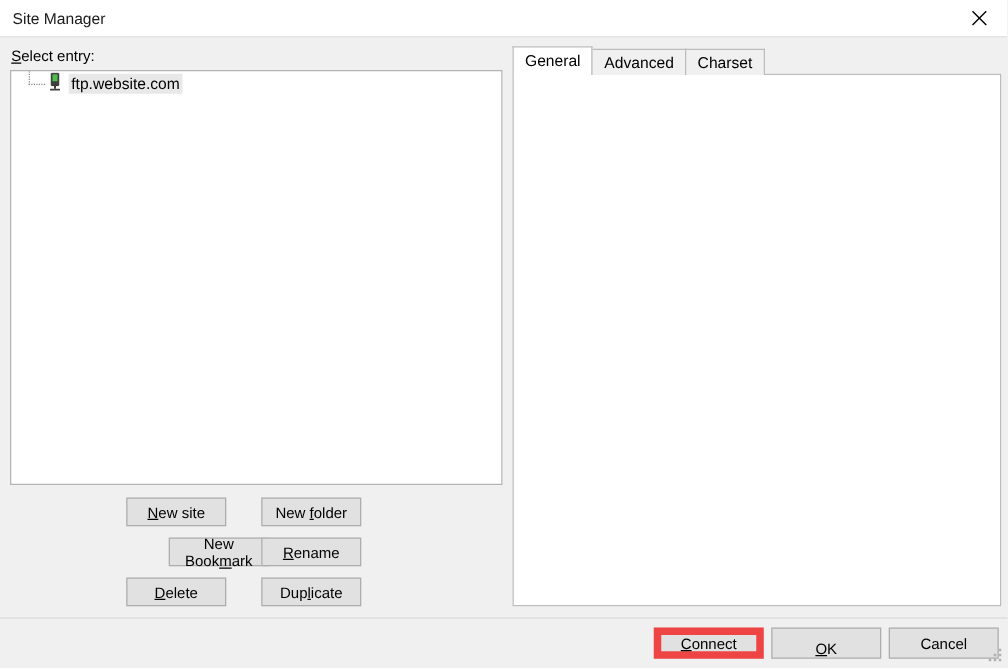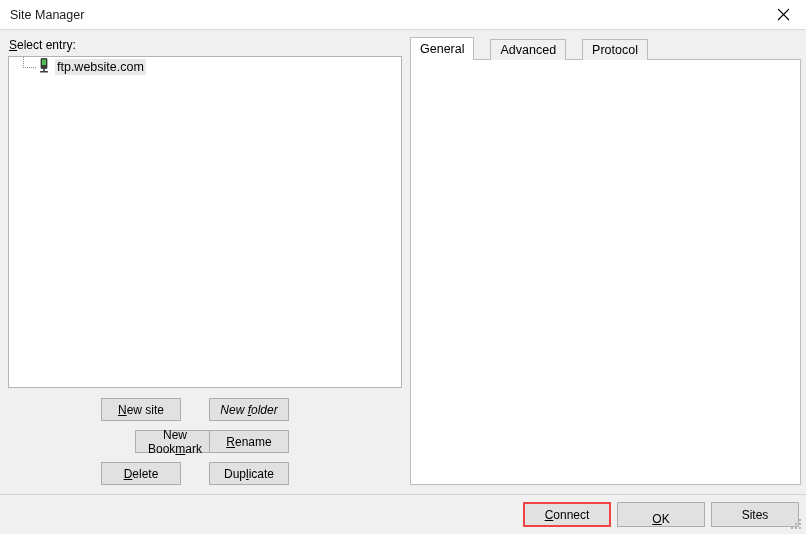--- a/index.html
+++ b/index.html
@@ -125,21 +125,20 @@
   .btn u { text-underline-offset: 1px; }
 
   
   .tabstrip {
     position: absolute;
     left: 410px; top: 38px;
     height: 22px;
     display: flex;
     align-items: flex-end;
     z-index: 3;
-    gap: 17px;
   }
   .tab {
     height: 21px;
     padding: 0 9px;
     display: flex;
     align-items: center;
     font-size: 12.5px;
     background: #f0f0f0;
     border: 1px solid #bcbcbc;
     border-bottom: none;
@@ -269,21 +268,21 @@
     left: 0; top: 495px;
     width: 806px; height: 39px;
     background: #f0f0f0;
   }
   .bottombtn {
     position: absolute;
     width: 88px; height: 25px;
     top: 502px;
   }
   .bottombtn.default {
-    border: 2px solid #ef4444;
+    border: 6px solid #ef4444;
     background: #e1e1e1;
   }
   .grip {
     position: absolute;
     right: 3px; bottom: 3px;
     width: 12px; height: 12px;
   }
   .grip i {
     position: absolute;
     width: 2px; height: 2px;
@@ -318,21 +317,21 @@
         <rect x="2" y="13" width="8" height="1.4" rx="0.5" fill="#3e3e3e"></rect>
       </svg>
     </span>
     <span class="tree-label selected">ftp.website.com</span>
   </div>
 </div>
 
 <button class="btn leftbtn" style="left:101px; top:398px;">
     <span><u>N</u>ew site</span>
   </button>
-<button class="btn leftbtn" style="left:209px; top:398px;font-style:italic;">
+<button class="btn leftbtn" style="left:209px; top:398px;">
     <span>New <u>f</u>older</span>
   </button>
 <button class="btn leftbtn" style="left:101px; top:430px;margin-left:34px;">
     <span>New Book<u>m</u>ark</span>
   </button>
 <button class="btn leftbtn" style="left:209px; top:430px;">
     <span><u>R</u>ename</span>
   </button>
 <button class="btn leftbtn" style="left:101px; top:462px;">
     <span><u>D</u>elete</span>
@@ -344,21 +343,21 @@
 <div class="tabpanel"></div>
 
 <div class="tabstrip">
   <div class="tab active">
     <span>General</span>
   </div>
   <div class="tab">
     <span>Advanced</span>
   </div>
   <div class="tab">
-    <span>Protocol</span>
+    <span>Charset</span>
   </div>
 </div>
 
 <div class="field-label" style="left:418px; top:73px;">Prot<u>o</u>col:</div>
 <div class="combo focused" style="left:489px; top:67px; width:303px;">
   <span class="combo-text">FTP - File Transfer Protocol</span>
   <span class="chev">
     <svg width="11" height="7" viewBox="0 0 11 7">
         <polyline points="1,1.5 5.5,5.5 10,1.5" fill="none" stroke="#555" stroke-width="1.2"></polyline>
       </svg>
@@ -438,21 +437,21 @@
 <div class="bottom-sep"></div>
 <div class="bottombar"></div>
 
 <button class="btn bottombtn default" style="left:523px;">
     <span><u>C</u>onnect</span>
   </button>
 <button class="btn bottombtn" style="left:617px;align-items:flex-end;">
     <span><u>O</u>K</span>
   </button>
 <button class="btn bottombtn" style="left:711px;">
-    <span>Sites</span>
+    <span>Cancel</span>
   </button>
 
 <div class="grip">
   <i style="left:8px; top:0px;"></i>
   <i style="left:4px; top:4px;"></i>
     <i style="left:8px; top:4px;"></i>
   <i style="left:0px; top:8px;"></i>
     <i style="left:4px; top:8px;"></i>
     <i style="left:8px; top:8px;"></i>
 </div>

